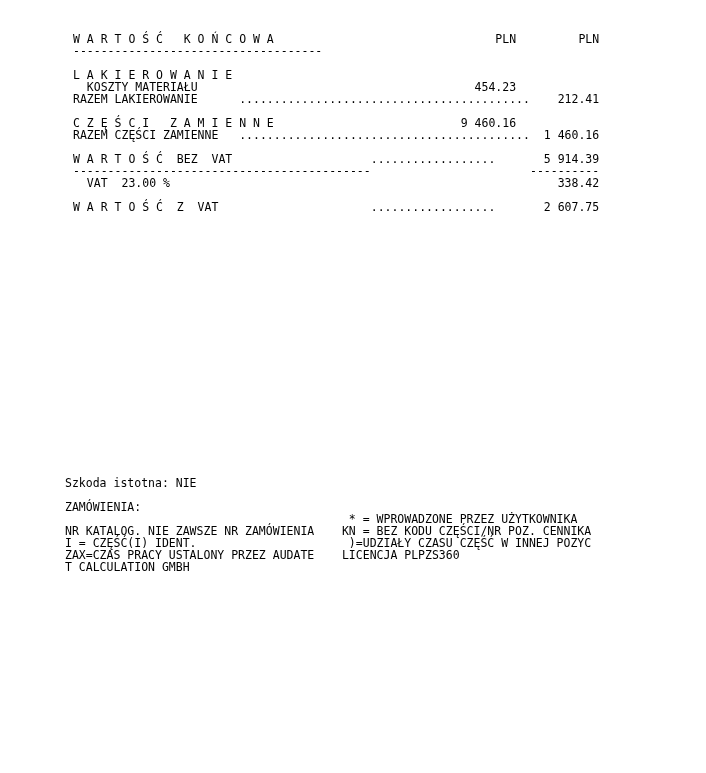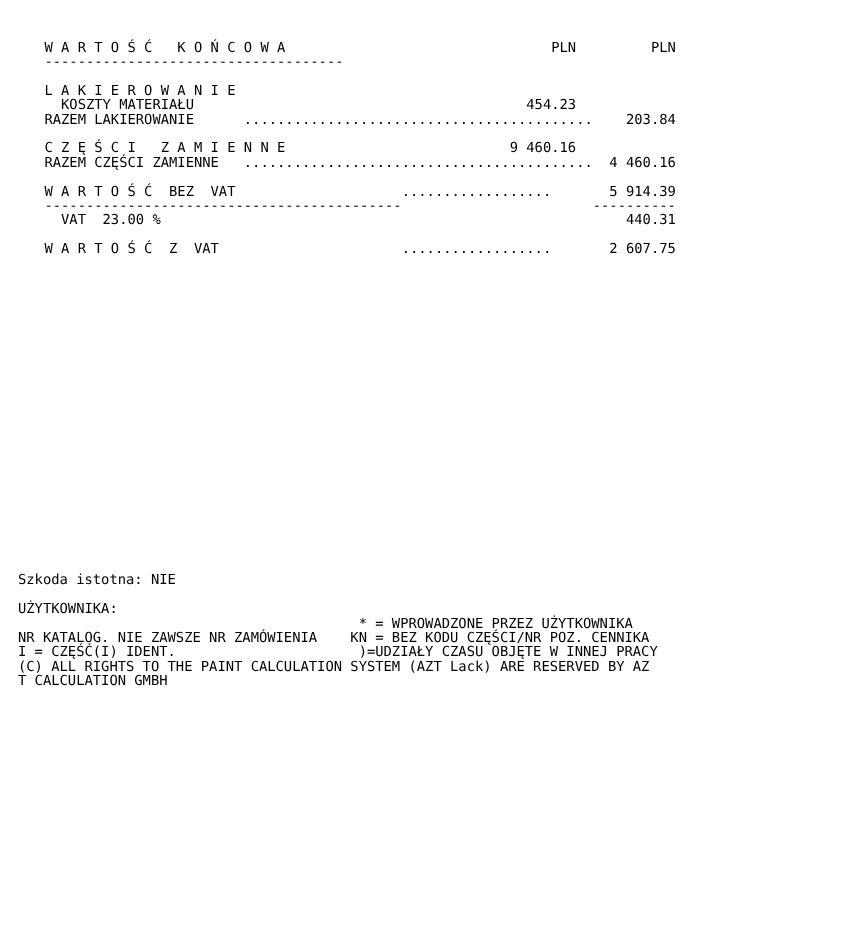--- a/index.html
+++ b/index.html
@@ -18,51 +18,52 @@
     color: #000000;
     overflow: hidden;
   }
   .block {
     position: absolute;
   }
   .line {
     height: 12px;
     line-height: 12px;
     white-space: pre;
+    margin-left: 36px;
   }
   #summary-block { left: 37px; top: 33px; }
-  #footer-block  { left: 15px; top: 477px; }
+  #footer-block  { left: 29px; top: 477px; }
 </style>
 </head>
 <body>
 
 <div class="page">
 
   <div class="block" id="summary-block">
     <div class="line">W A R T O Ś Ć   K O Ń C O W A                                PLN         PLN</div>
     <div class="line">------------------------------------</div>
     <div class="line"></div>
     <div class="line">L A K I E R O W A N I E</div>
     <div class="line">  KOSZTY MATERIAŁU                                        454.23</div>
-    <div class="line">RAZEM LAKIEROWANIE      ..........................................    203.84</div>
+    <div class="line">RAZEM LAKIEROWANIE      ..........................................    212.41</div>
     <div class="line"></div>
     <div class="line">C Z Ę Ś C I   Z A M I E N N E                           9 460.16</div>
-    <div class="line">RAZEM CZĘŚCI ZAMIENNE   ..........................................  4 460.16</div>
+    <div class="line">RAZEM CZĘŚCI ZAMIENNE   ..........................................  1 460.16</div>
     <div class="line"></div>
     <div class="line">W A R T O Ś Ć  BEZ  VAT                    ..................       5 914.39</div>
     <div class="line">-------------------------------------------                       ----------</div>
-    <div class="line">  VAT  23.00 %                                                        440.31</div>
+    <div class="line">  VAT  23.00 %                                                        338.42</div>
     <div class="line"></div>
     <div class="line">W A R T O Ś Ć  Z  VAT                      ..................       2 607.75</div>
   </div>
 
   <div class="block" id="footer-block">
     <div class="line">Szkoda istotna: NIE</div>
     <div class="line"></div>
-    <div class="line">UŻYTKOWNIKA:</div>
+    <div class="line">ZAMÓWIENIA:</div>
     <div class="line">                                         * = WPROWADZONE PRZEZ UŻYTKOWNIKA</div>
     <div class="line">NR KATALOG. NIE ZAWSZE NR ZAMÓWIENIA    KN = BEZ KODU CZĘŚCI/NR POZ. CENNIKA</div>
-    <div class="line">I = CZĘŚĆ(I) IDENT.                      )=UDZIAŁY CZASU OBJĘTE W INNEJ PRACY</div>
-    <div class="line">(C) ALL RIGHTS TO THE PAINT CALCULATION SYSTEM (AZT Lack) ARE RESERVED BY AZ</div>
+    <div class="line">I = CZĘŚĆ(I) IDENT.                      )=UDZIAŁY CZASU CZĘŚĆ W INNEJ POZYC</div>
+    <div class="line">ZAX=CZAS PRACY USTALONY PRZEZ AUDATE    LICENCJA PLPZS360</div>
     <div class="line">T CALCULATION GMBH</div>
   </div>
 
 </div>
 
 </body></html>

